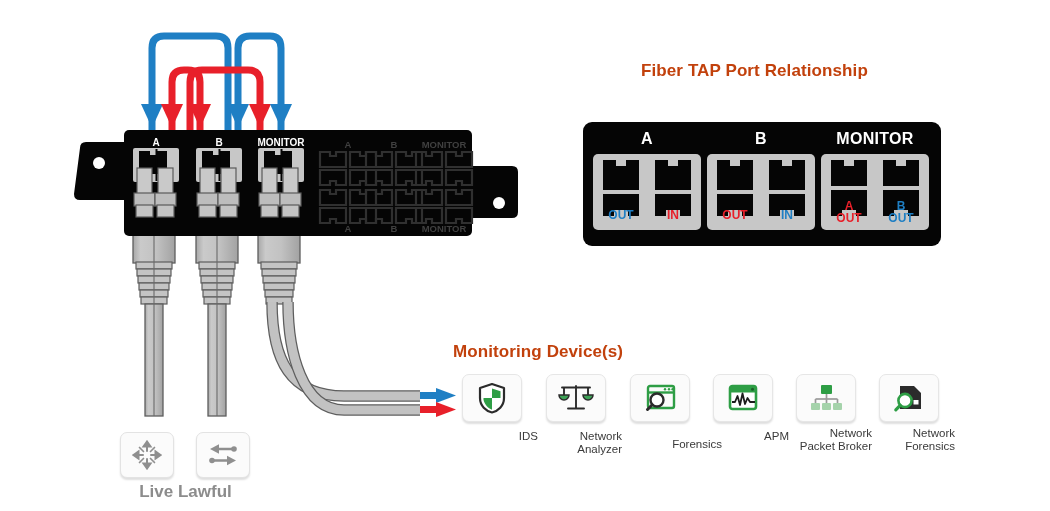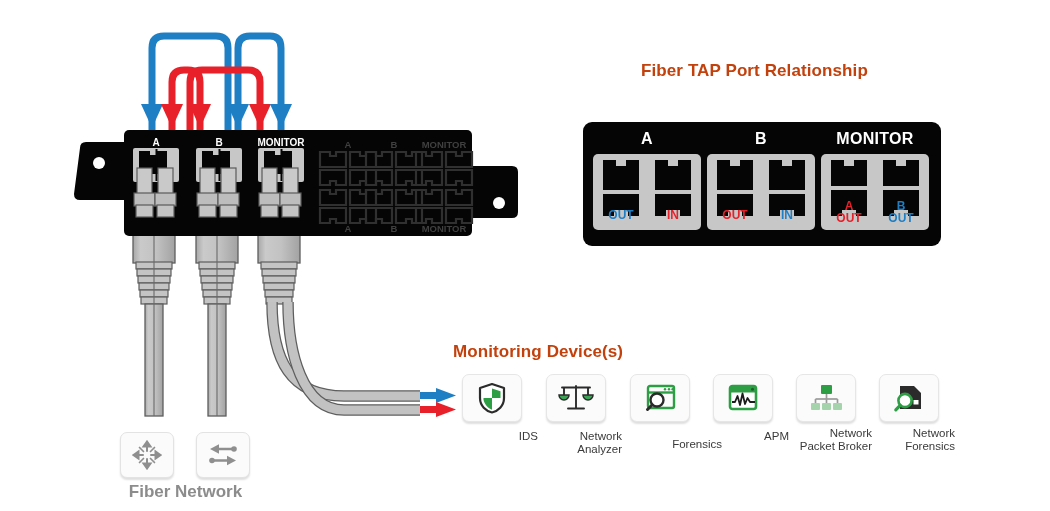--- a/index.html
+++ b/index.html
@@ -83,21 +83,21 @@
     display: flex; align-items: center; justify-content: center;
   }
 </style>
 </head>
 <body>
 
 <div class="stage">
 
   <div class="heading" id="fiber-title">Fiber TAP Port Relationship</div>
   <div class="heading" id="monitoring-title">Monitoring Device(s)</div>
-  <div id="live-network-title">Fiber Network</div>
+  <div id="live-network-title">Live Lawful</div>
 
   <svg class="layer" id="cable-layer">
     <defs>
       <linearGradient id="cableGrad" x1="0" y1="0" x2="1" y2="0">
         <stop offset="0%" stop-color="#a8a8a8"></stop>
         <stop offset="18%" stop-color="#cacaca"></stop>
         <stop offset="55%" stop-color="#c2c2c2"></stop>
         <stop offset="100%" stop-color="#a2a2a2"></stop>
       </linearGradient>
     </defs>

